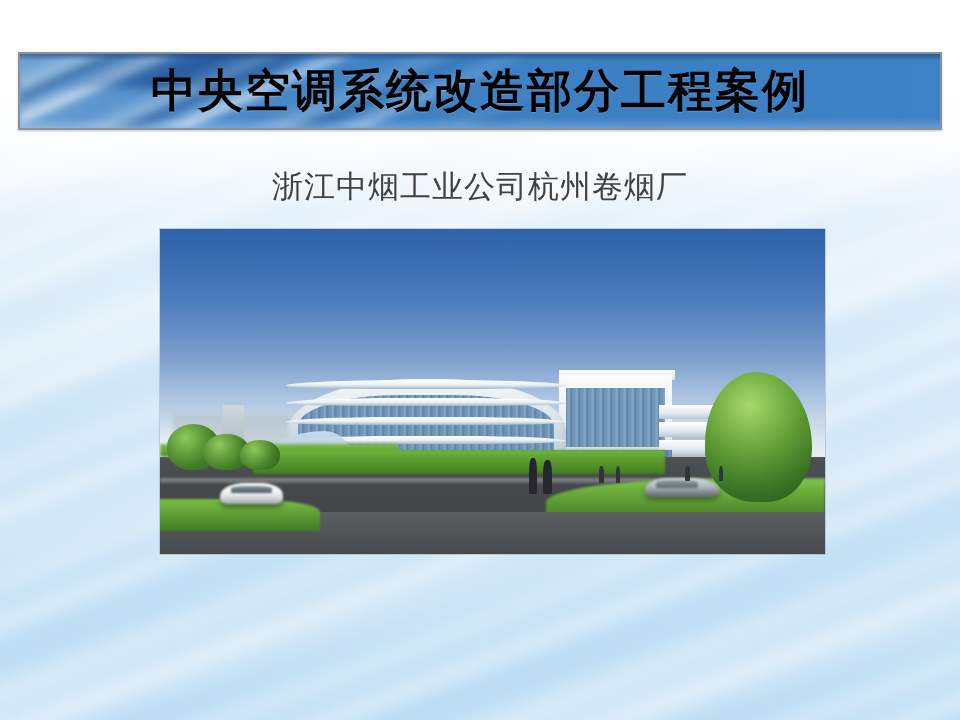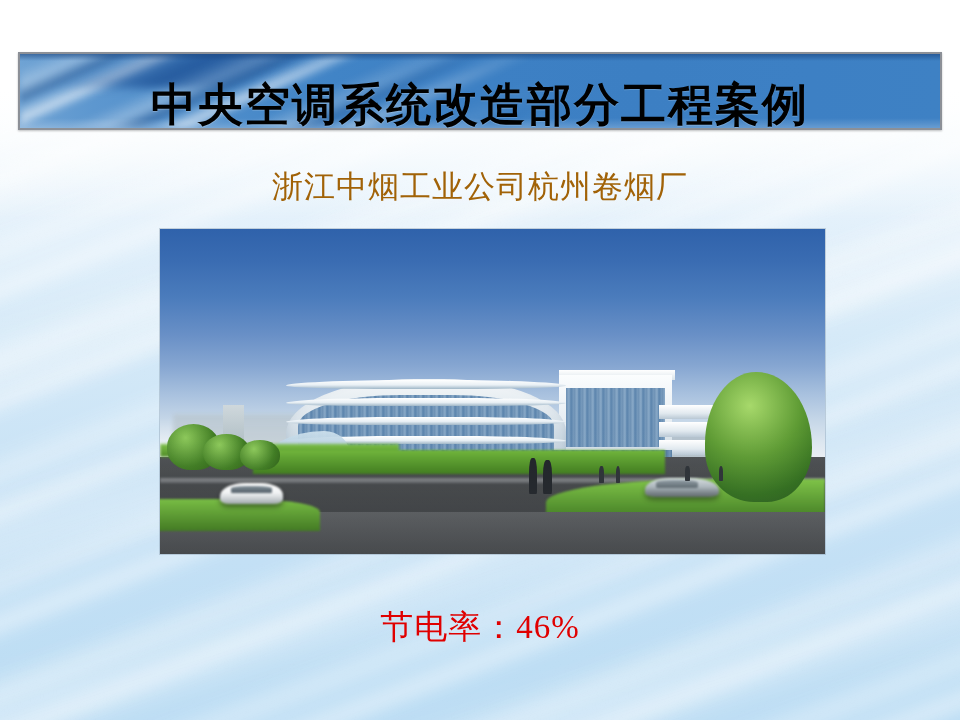--- a/index.html
+++ b/index.html
@@ -51,21 +51,21 @@
     position:absolute;left:0;right:0;top:0;height:220px;
     background:linear-gradient(180deg,#ffffff 0%,#ffffff 40%,rgba(255,255,255,0) 100%);
   }
 
   
   .title-banner{
     position:absolute;left:18px;top:52px;width:924px;height:78px;
     border:2px solid #8c9097;
     box-sizing:border-box;
     overflow:hidden;
-    display:flex;align-items:flex-end;justify-content:center;
+    display:flex;align-items:center;justify-content:center;
     box-shadow:0 1px 2px rgba(0,0,0,.25);
   }
   .tb-fill{
     position:absolute;inset:0;
     background:linear-gradient(90deg,
       #6fa3d4 0%, #5d97cf 8%, #4f8ecb 20%, #4184c6 34%,
       #3d80c4 50%, #3c7fc3 68%, #3d80c4 86%, #3e81c4 100%);
   }
   .tb-clouds{
     position:absolute;left:0;top:0;width:58%;height:100%;
@@ -102,21 +102,21 @@
     letter-spacing:2px;line-height:1;
     white-space:nowrap;
     text-shadow:0 1px 0 rgba(255,255,255,.18);
   }
 
   
   .subtitle{
     position:absolute;left:0;right:0;top:166px;
     text-align:center;
     font-family:"Liberation Serif","DejaVu Serif",serif;
-    font-size:31px;color:#a16207;letter-spacing:1px;white-space:nowrap;
+    font-size:31px;color:#404040;letter-spacing:1px;white-space:nowrap;
   }
 
   
   .photo{
     position:absolute;left:160px;top:229px;width:665px;height:325px;
     overflow:hidden;background:#3a6fb4;
     box-shadow:0 0 0 1px rgba(120,140,160,.35);
   }
   .ph-sky{
     position:absolute;left:0;top:0;width:100%;height:70%;
@@ -350,16 +350,15 @@
     <div class="ph-person p1"></div>
     <div class="ph-person p2"></div>
     <div class="ph-person small" style="left:66%;bottom:22%;width:0.7%;height:5%;"></div>
     <div class="ph-person small" style="left:68.5%;bottom:22%;width:0.7%;height:5%;"></div>
     <div class="ph-person small" style="left:79%;bottom:22.5%;width:0.65%;height:4.6%;"></div>
     <div class="ph-person small" style="left:84%;bottom:22.5%;width:0.65%;height:4.6%;"></div>
 
     <div class="ph-sheen"></div>
   </div>
 
-  <div class="savings">节电率：46%</div>
 
 
 </div>
 
 </body></html>

